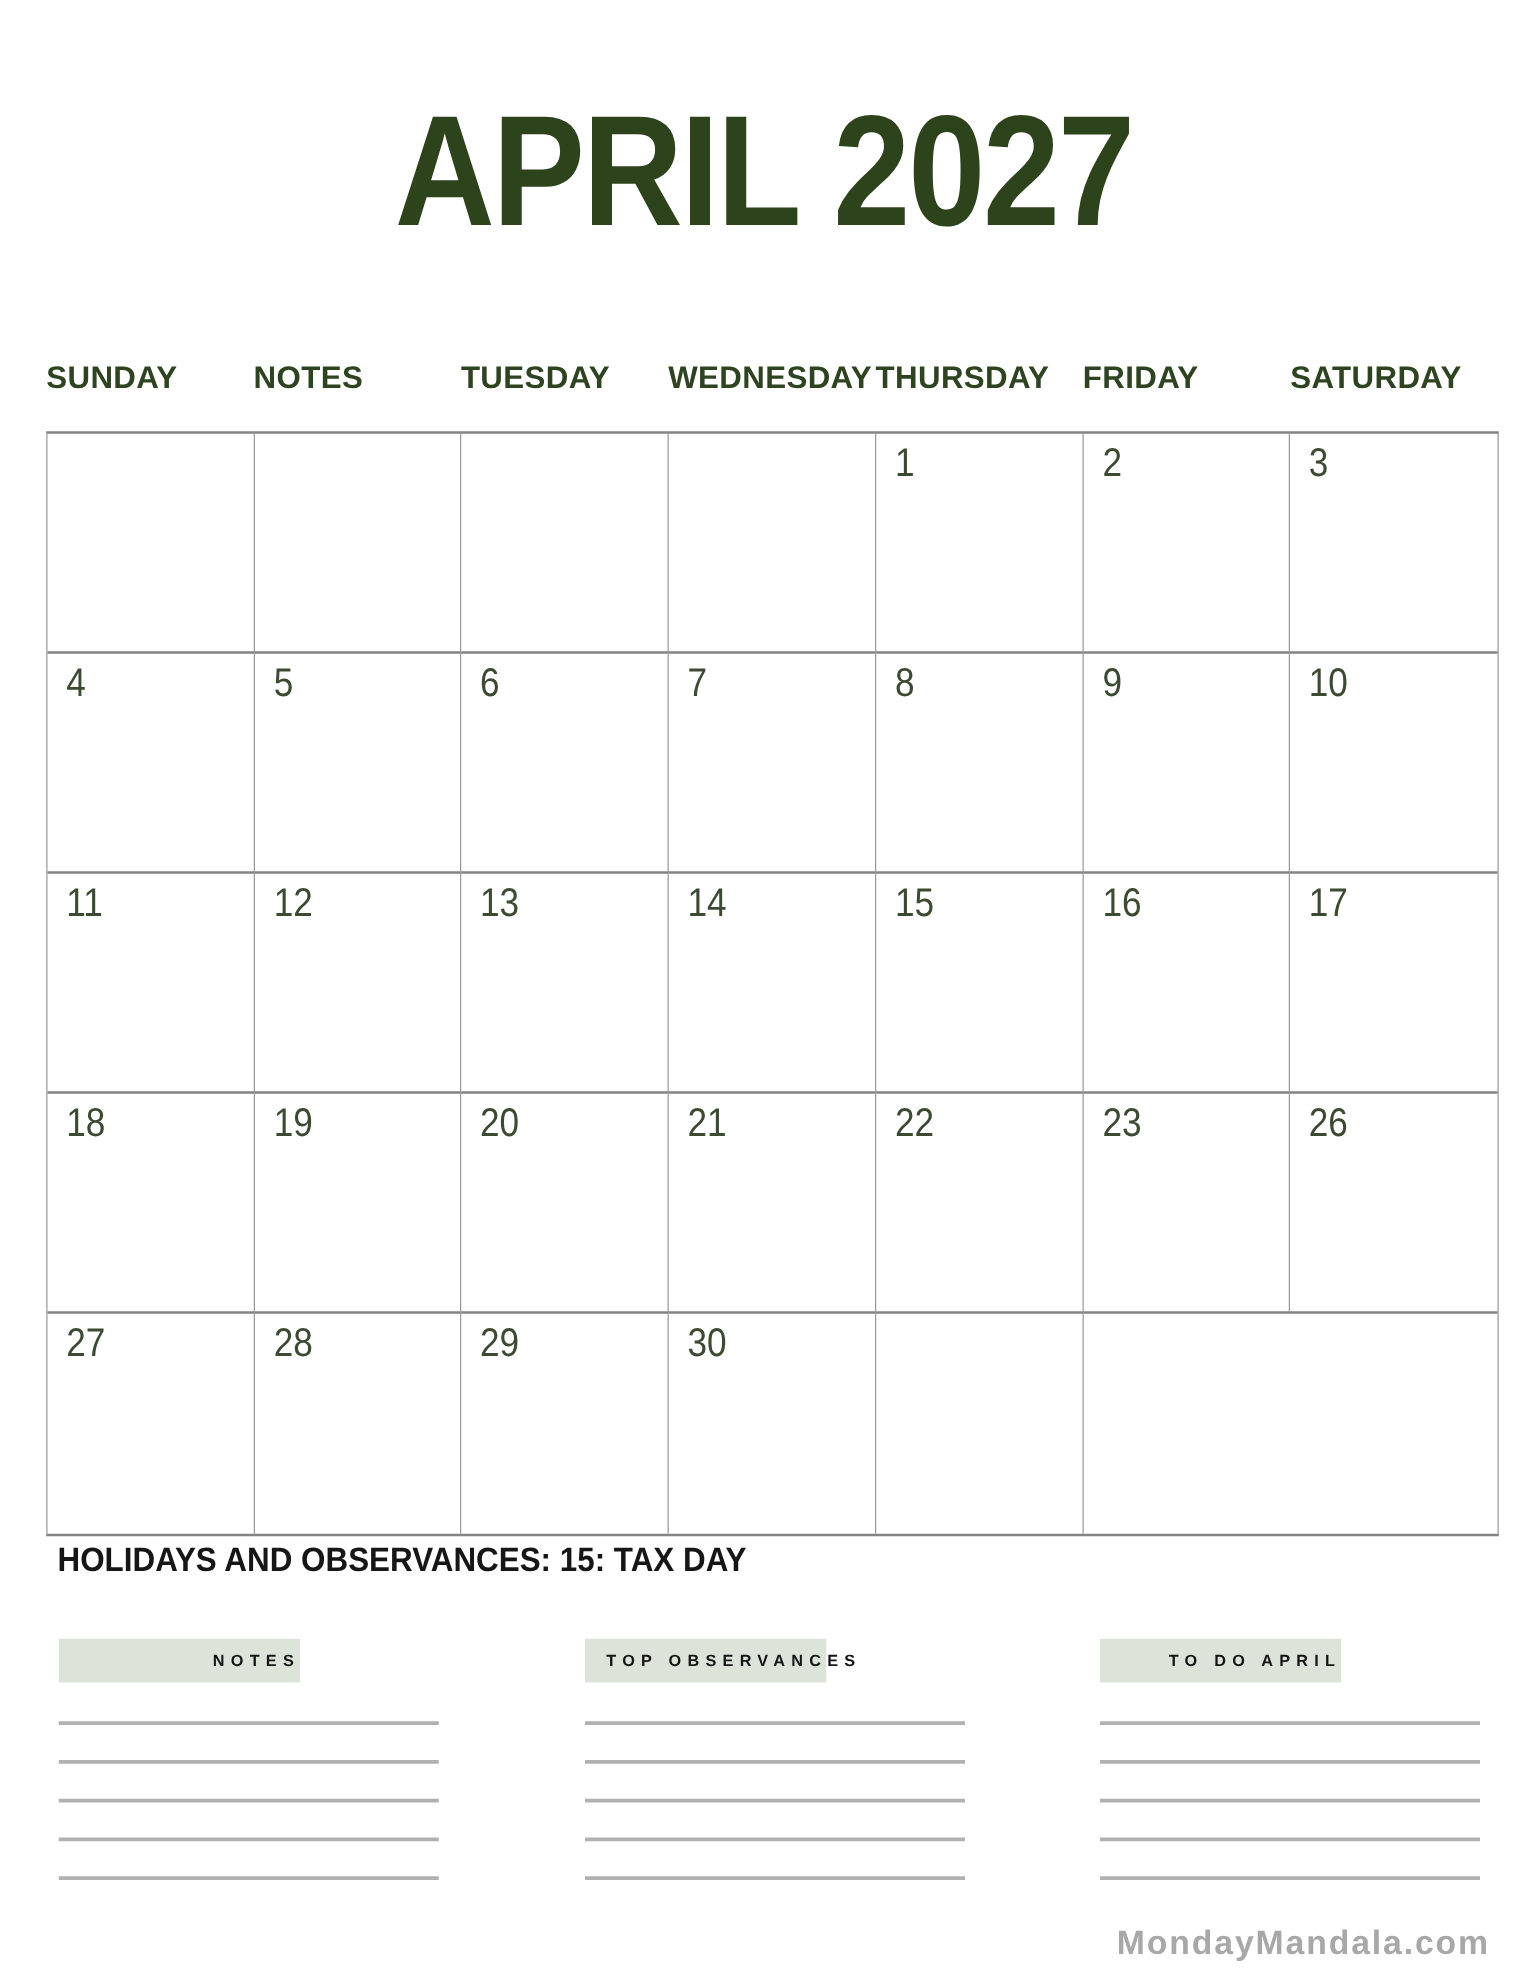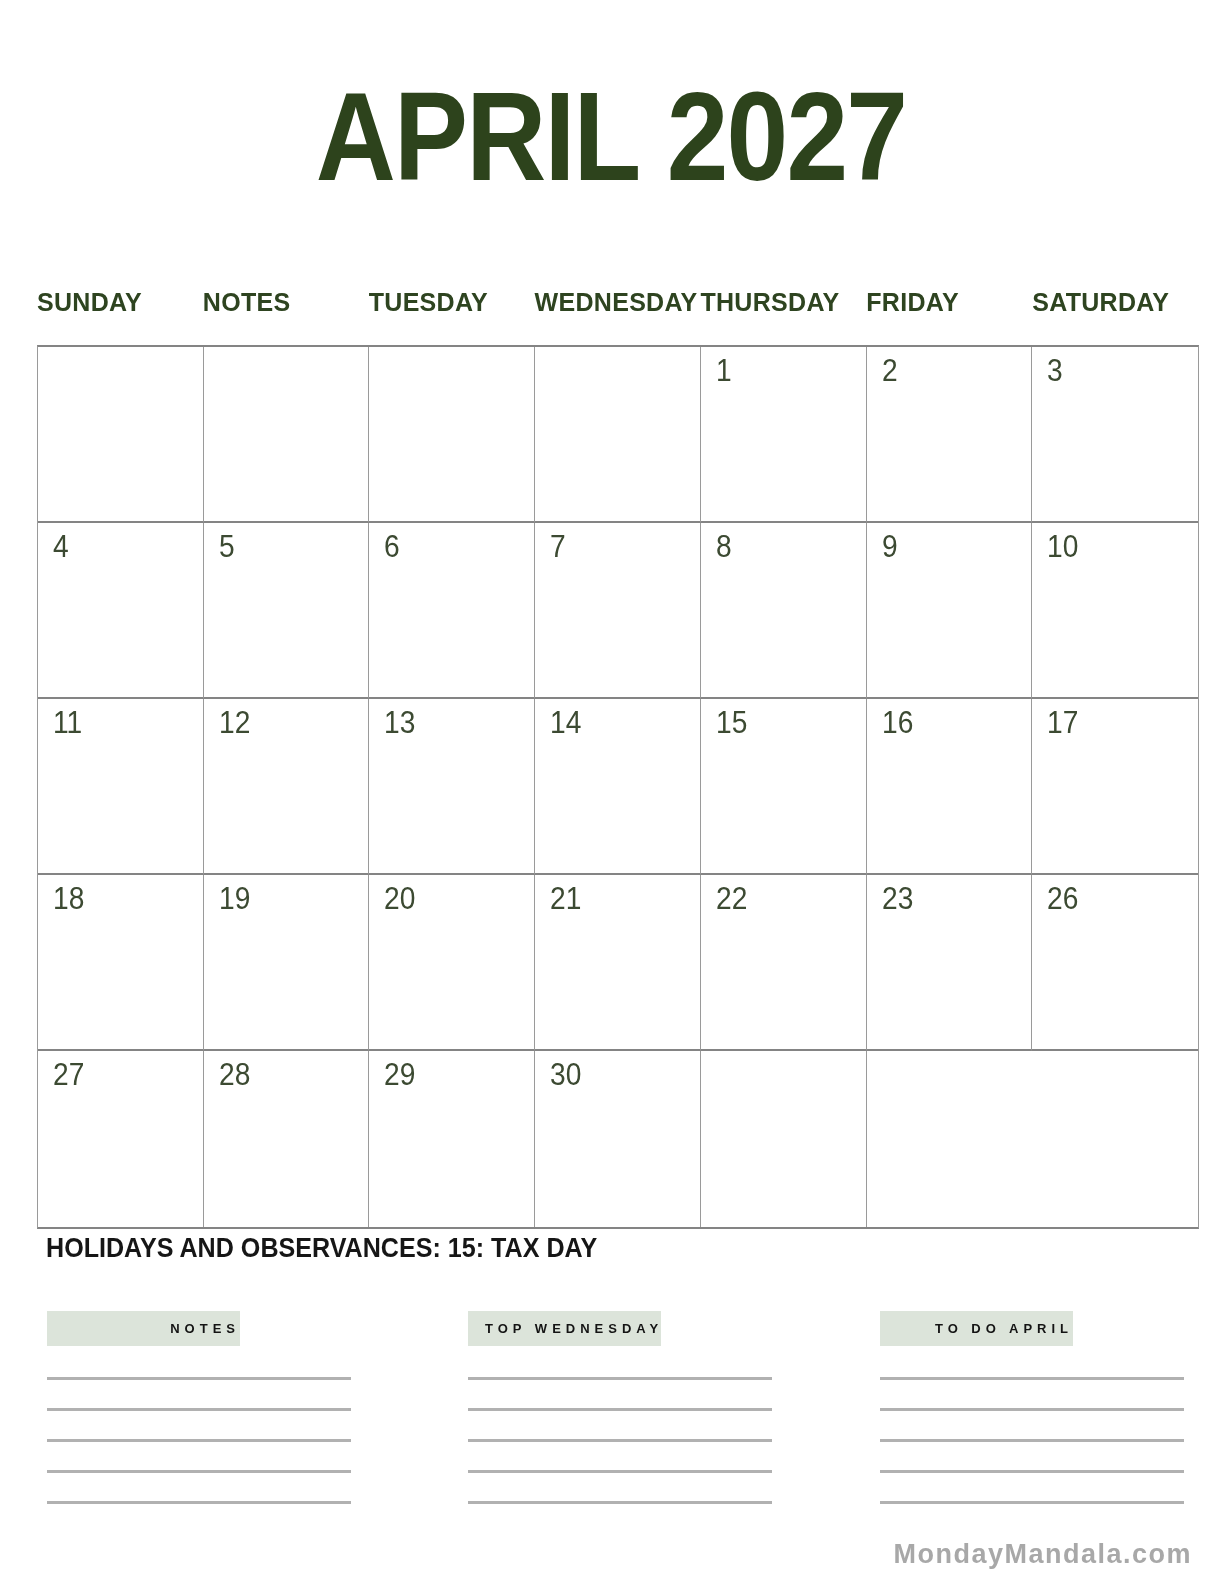--- a/index.html
+++ b/index.html
@@ -172,21 +172,21 @@
         <div class="rule"></div>
         <div class="rule"></div>
         <div class="rule"></div>
         <div class="rule"></div>
         <div class="rule"></div>
       </div>
   </div>
 
   <div class="section-col" id="section-1">
     <div class="section-box">
-      <span class="section-label">TOP WEDNESDAY</span>
+      <span class="section-label">TOP OBSERVANCES</span>
     </div>
     <div class="lines">
         <div class="rule"></div>
         <div class="rule"></div>
         <div class="rule"></div>
         <div class="rule"></div>
         <div class="rule"></div>
       </div>
   </div>
 

